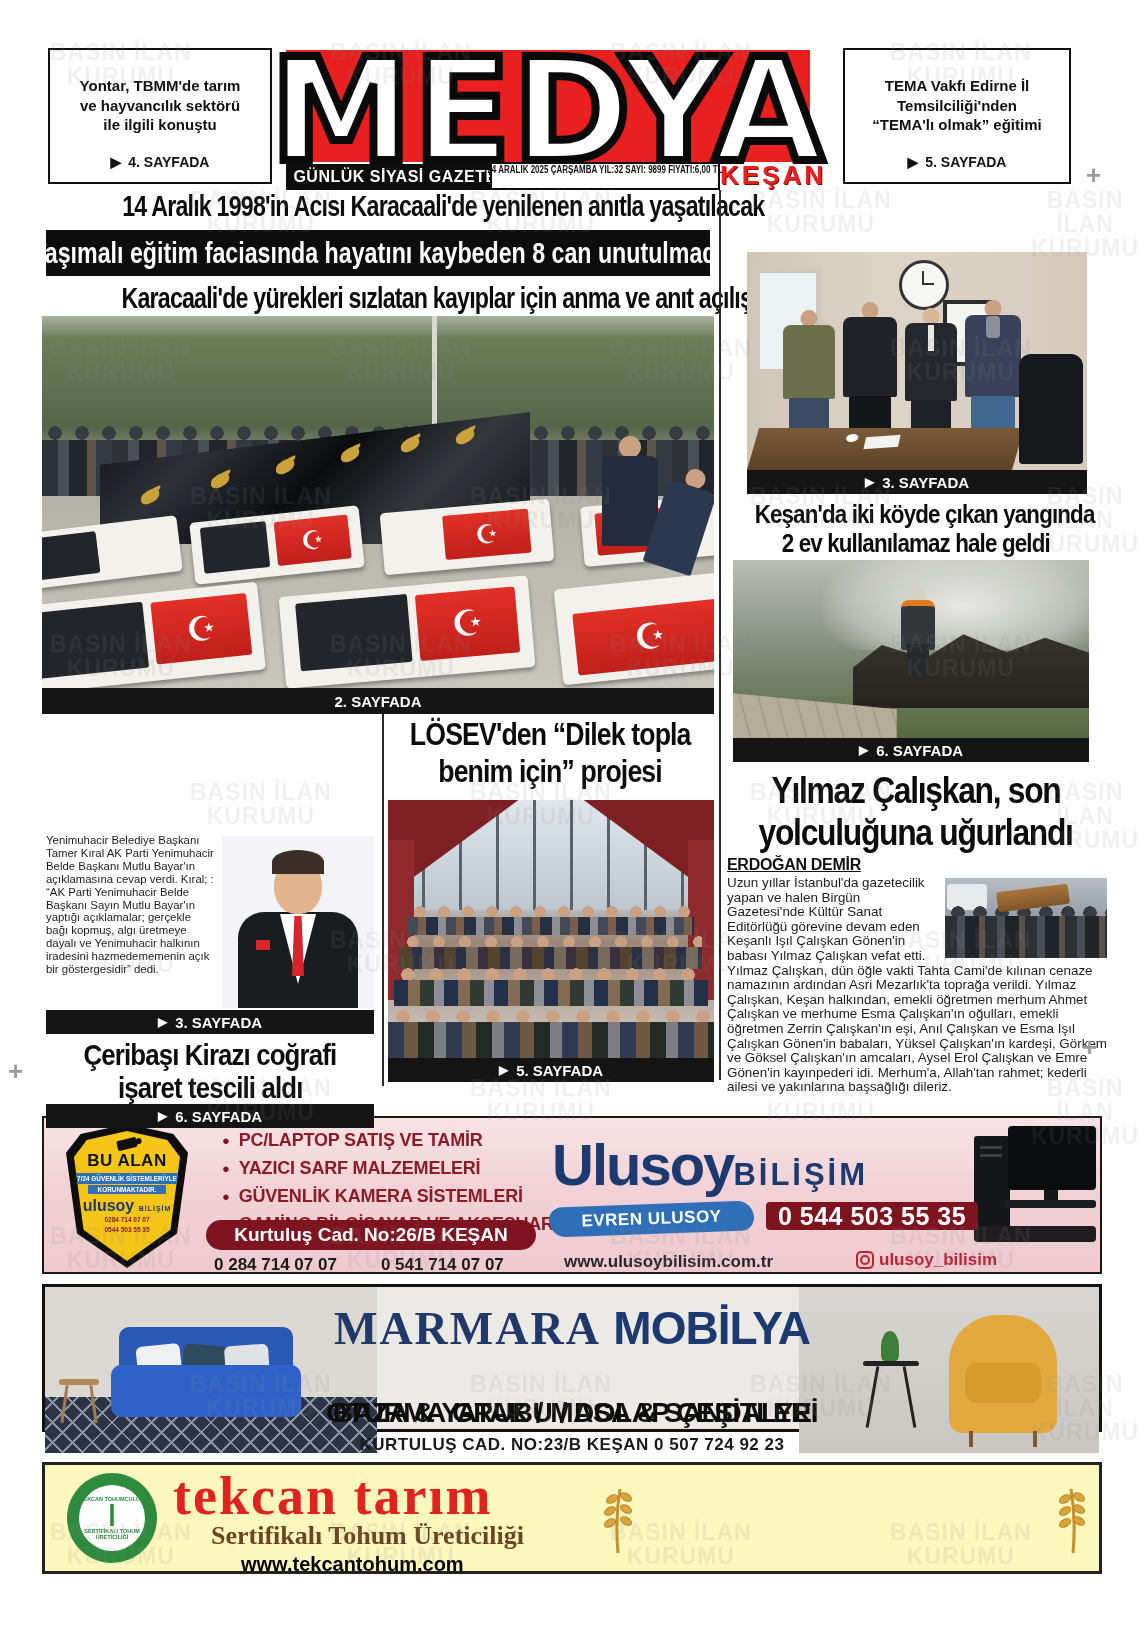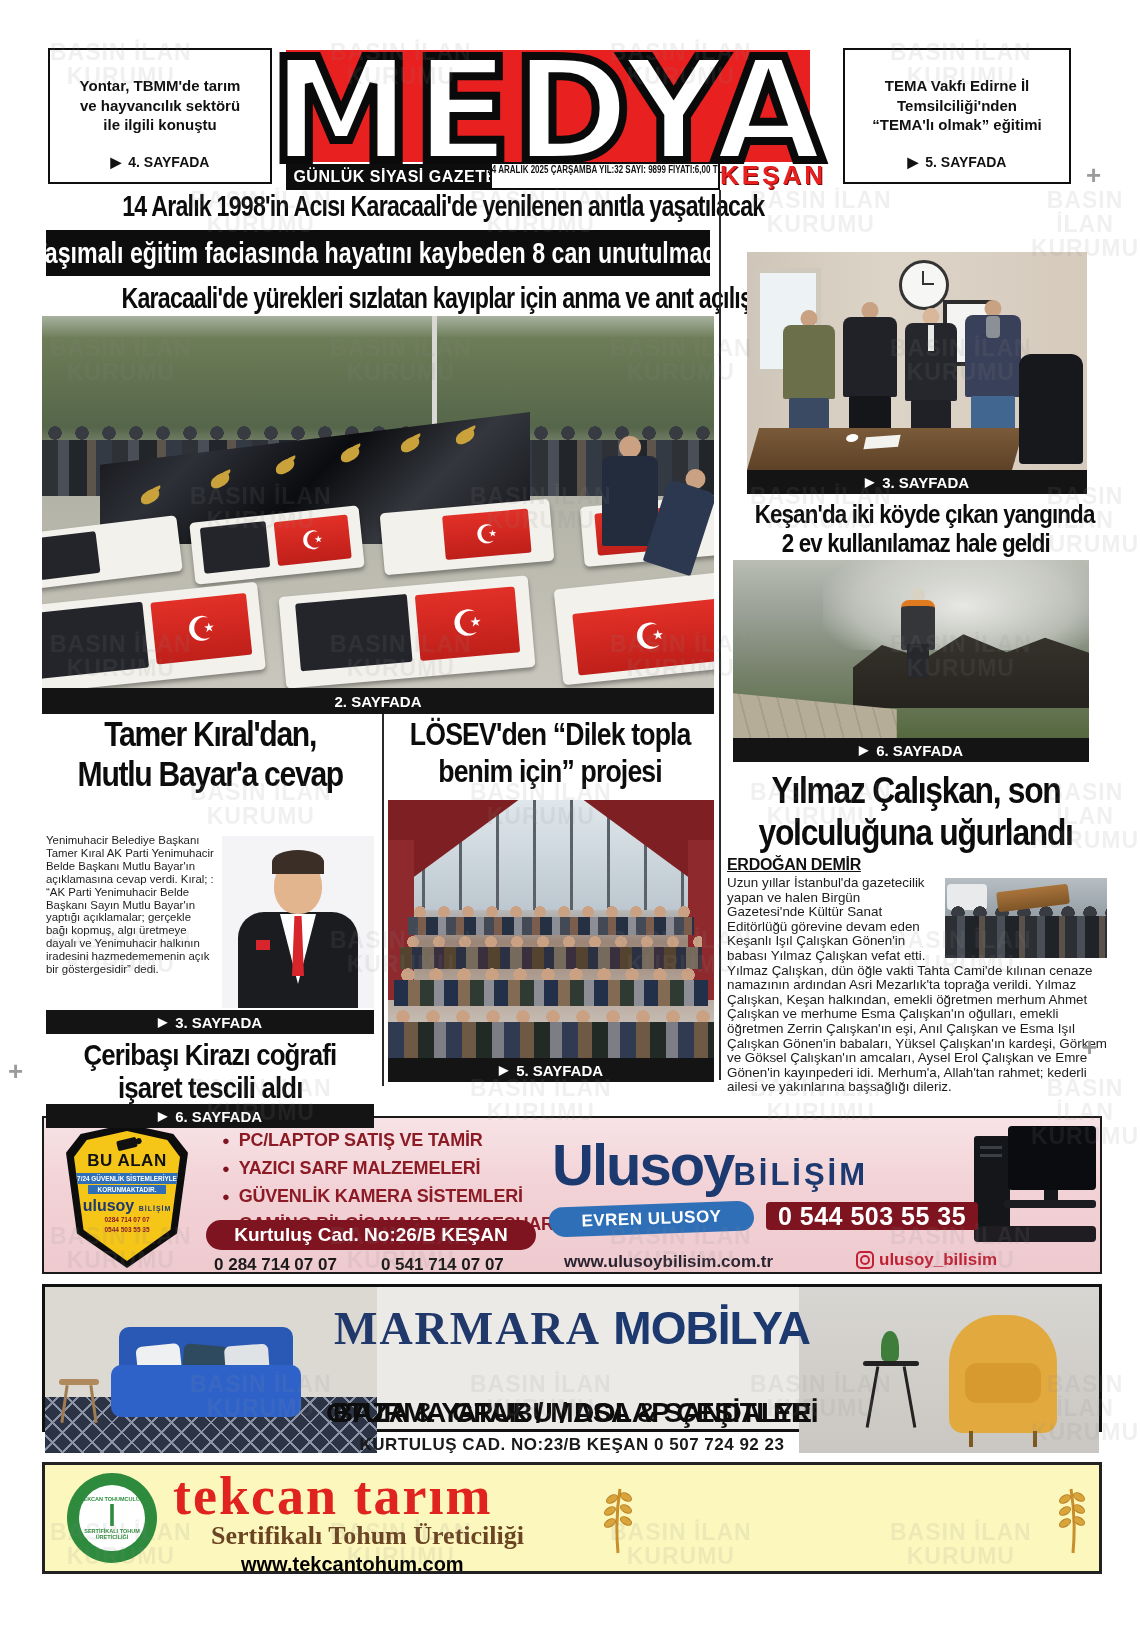--- a/index.html
+++ b/index.html
@@ -370,24 +370,20 @@
     <div class="photo" id="photo-funeral">
       <div style="position:absolute;inset:0;background:linear-gradient(180deg,#b6bec4,#8e979e 60%,#6d747b);"></div>
       <div style="position:absolute;left:2px;top:6px;width:40px;height:26px;background:#e8eaec;border-radius:4px;"></div>
       <div class="heads" style="position:absolute;left:0;top:26px;width:100%;height:16px;background-size:22px 15px;"></div>
       <div style="position:absolute;left:0;top:38px;width:100%;height:42px;background:repeating-linear-gradient(90deg,#2c2f34 0 12px,#4a4f57 12px 20px,#202328 20px 34px,#59514a 34px 40px);"></div>
       <div style="position:absolute;left:52px;top:10px;width:72px;height:20px;background:linear-gradient(180deg,#a9743c,#7e5527);transform:rotate(-7deg);border-radius:3px;"></div>
     </div>
     <p>Uzun yıllar İstanbul'da gazetecilik yapan ve halen Birgün Gazetesi'nde Kültür Sanat Editörlüğü görevine devam eden Keşanlı Işıl Çalışkan Gönen'in babası Yılmaz Çalışkan vefat etti. Yılmaz Çalışkan, dün öğle vakti Tahta Cami'de kılınan cenaze namazının ardından Asri Mezarlık'ta toprağa verildi. Yılmaz Çalışkan, Keşan halkından, emekli öğretmen merhum Ahmet Çalışkan ve merhume Esma Çalışkan'ın oğulları, emekli öğretmen Zerrin Çalışkan'ın eşi, Anıl Çalışkan ve Esma Işıl Çalışkan Gönen'in babaları, Yüksel Çalışkan'ın kardeşi, Görkem ve Göksel Çalışkan'ın amcaları, Aysel Erol Çalışkan ve Emre Gönen'in kayınpederi idi. Merhum'a, Allah'tan rahmet; kederli ailesi ve yakınlarına başsağlığı dileriz.</p>
   </div>
 
-  <div class="h" id="lc-h1">
-    <span class="ln"><span class="cond">Tamer Kıral'dan,</span></span>
-    <span class="ln"><span class="cond">Mutlu Bayar'a cevap</span></span>
-  </div>
   <div class="bodytxt" id="tamer-body">Yenimuhacir Belediye Başkanı Tamer Kıral AK Parti Yenimuhacir Belde Başkanı Mutlu Bayar'ın açıklamasına cevap verdi. Kıral; : “AK Parti Yenimuhacir Belde Başkanı Sayın Mutlu Bayar'ın yaptığı açıklamalar; gerçekle bağı kopmuş, algı üretmeye dayalı ve Yenimuhacir halkının iradesini hazmedememenin açık bir göstergesidir” dedi.</div>
   <div class="photo" id="photo-portrait">
     <div style="position:absolute;inset:0;background:#f4f4f6;"></div>
     <div style="position:absolute;left:16px;top:76px;width:120px;height:100px;background:#1b1c20;border-radius:26px 26px 0 0;"></div>
     <div style="position:absolute;left:58px;top:78px;width:36px;height:70px;background:#fff;clip-path:polygon(0 0,100% 0,50% 100%);"></div>
     <div style="position:absolute;left:70px;top:80px;width:12px;height:60px;background:#d8252b;clip-path:polygon(20% 0,80% 0,100% 100%,0 100%);"></div>
     <div style="position:absolute;left:34px;top:104px;width:14px;height:10px;background:#d8252b;"></div>
     <div style="position:absolute;left:52px;top:22px;width:48px;height:56px;border-radius:50% 50% 46% 46%;background:#e3b astäl;background:#e3b democracy;background:#e3b58e;"></div>
     <div style="position:absolute;left:50px;top:14px;width:52px;height:24px;border-radius:50% 50% 0 0;background:#3a2e26;"></div>
   </div>

